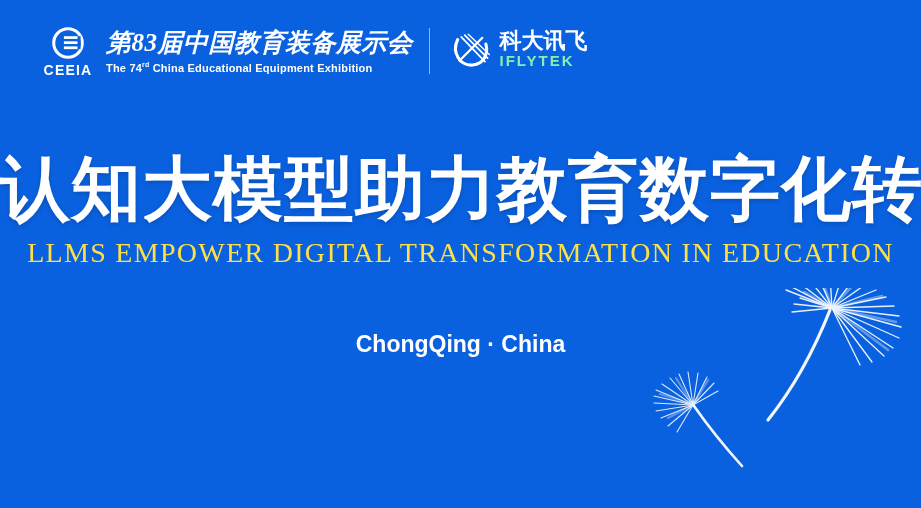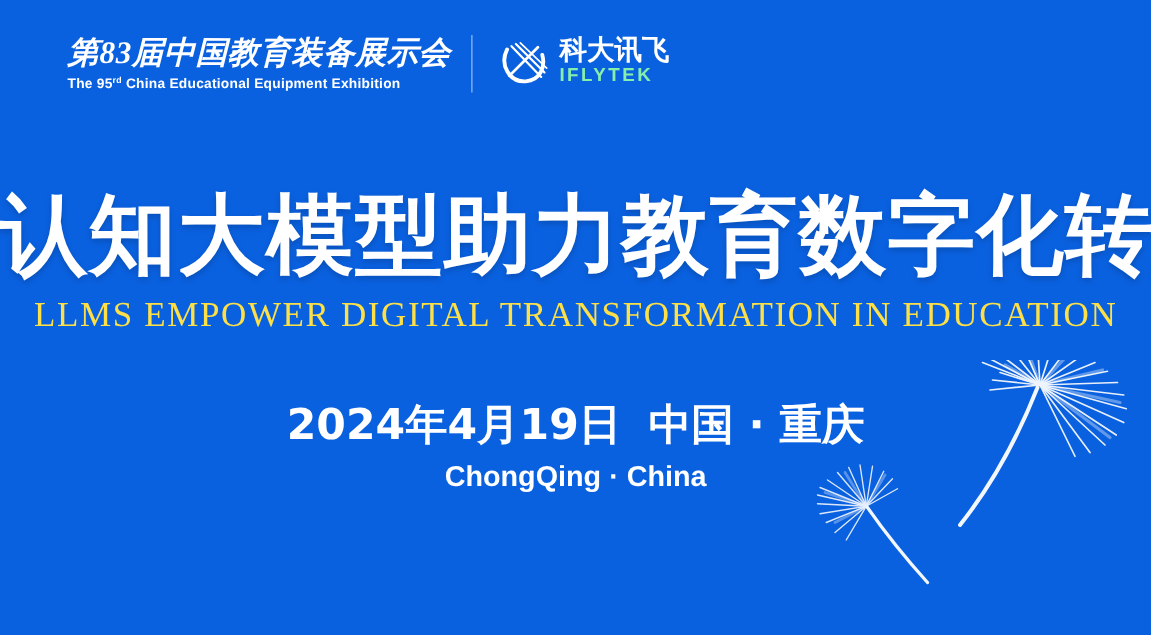--- a/index.html
+++ b/index.html
@@ -190,24 +190,34 @@
     height: 110px;
   }
 </style>
 </head>
 <body>
 
 <div id="poster" style="background: rgb(10, 97, 224);">
 
   <div id="logo-bar">
 
+    <div id="ceeia-logo">
+      <svg id="ceeia-mark" viewBox="0 0 100 100">
+        <circle cx="50" cy="50" r="42" fill="none" stroke="#ffffff" stroke-width="9"></circle>
+        <rect x="38" y="30" width="44" height="8" fill="#ffffff"></rect>
+        <rect x="38" y="45" width="44" height="8" fill="#ffffff"></rect>
+        <rect x="38" y="60" width="44" height="8" fill="#ffffff"></rect>
+        <rect x="78" y="30" width="9" height="38" fill="#0A61E0"></rect>
+      </svg>
+      <div id="ceeia-wordmark">CEEIA</div>
+    </div>
 
     <div id="ceeia-text-block">
       <div id="exhibition-title-cn">第83届中国教育装备展示会</div>
-      <div id="exhibition-title-en"><span>The 95</span><sup>rd</sup><span> China Educational Equipment Exhibition</span></div>
+      <div id="exhibition-title-en"><span>The 74</span><sup>rd</sup><span> China Educational Equipment Exhibition</span></div>
     </div>
 
     <div id="logo-divider"></div>
 
     <div id="iflytek-logo">
       <svg id="iflytek-mark" viewBox="0 0 100 100">
         <g fill="none" stroke="#ffffff" stroke-linecap="round">
           <path d="M22 24 C 8 52, 26 84, 56 82 C 82 80, 92 56, 86 34" stroke-width="7"></path>
           <path d="M30 18 L 84 74" stroke-width="4"></path>
           <path d="M38 14 L 90 66" stroke-width="4"></path>
@@ -222,21 +232,20 @@
     </div>
 
   </div>
 
   <div id="headline-block">
     <div id="headline-cn">认知大模型助力教育数字化转型</div>
     <div id="headline-en">LLMS EMPOWER DIGITAL TRANSFORMATION IN EDUCATION</div>
   </div>
 
   <div id="info-block">
-    <div id="date-line"><span>2024年4月19日</span><span class="gap"></span><span>中国 · 重庆</span></div>
     <div id="city-line">ChongQing · China</div>
   </div>
 
   <svg class="dandelion" id="dandelion-large" viewBox="0 0 170 180">
     <g stroke="#ffffff" fill="none" stroke-linecap="round">
 
       <path d="M70 22 C 55 60, 35 98, 8 132" stroke-width="3.2" opacity="0.95"></path>
 
       <g stroke-width="1.35" opacity="0.9">
         <path d="M72 20 L 26 2"></path>

